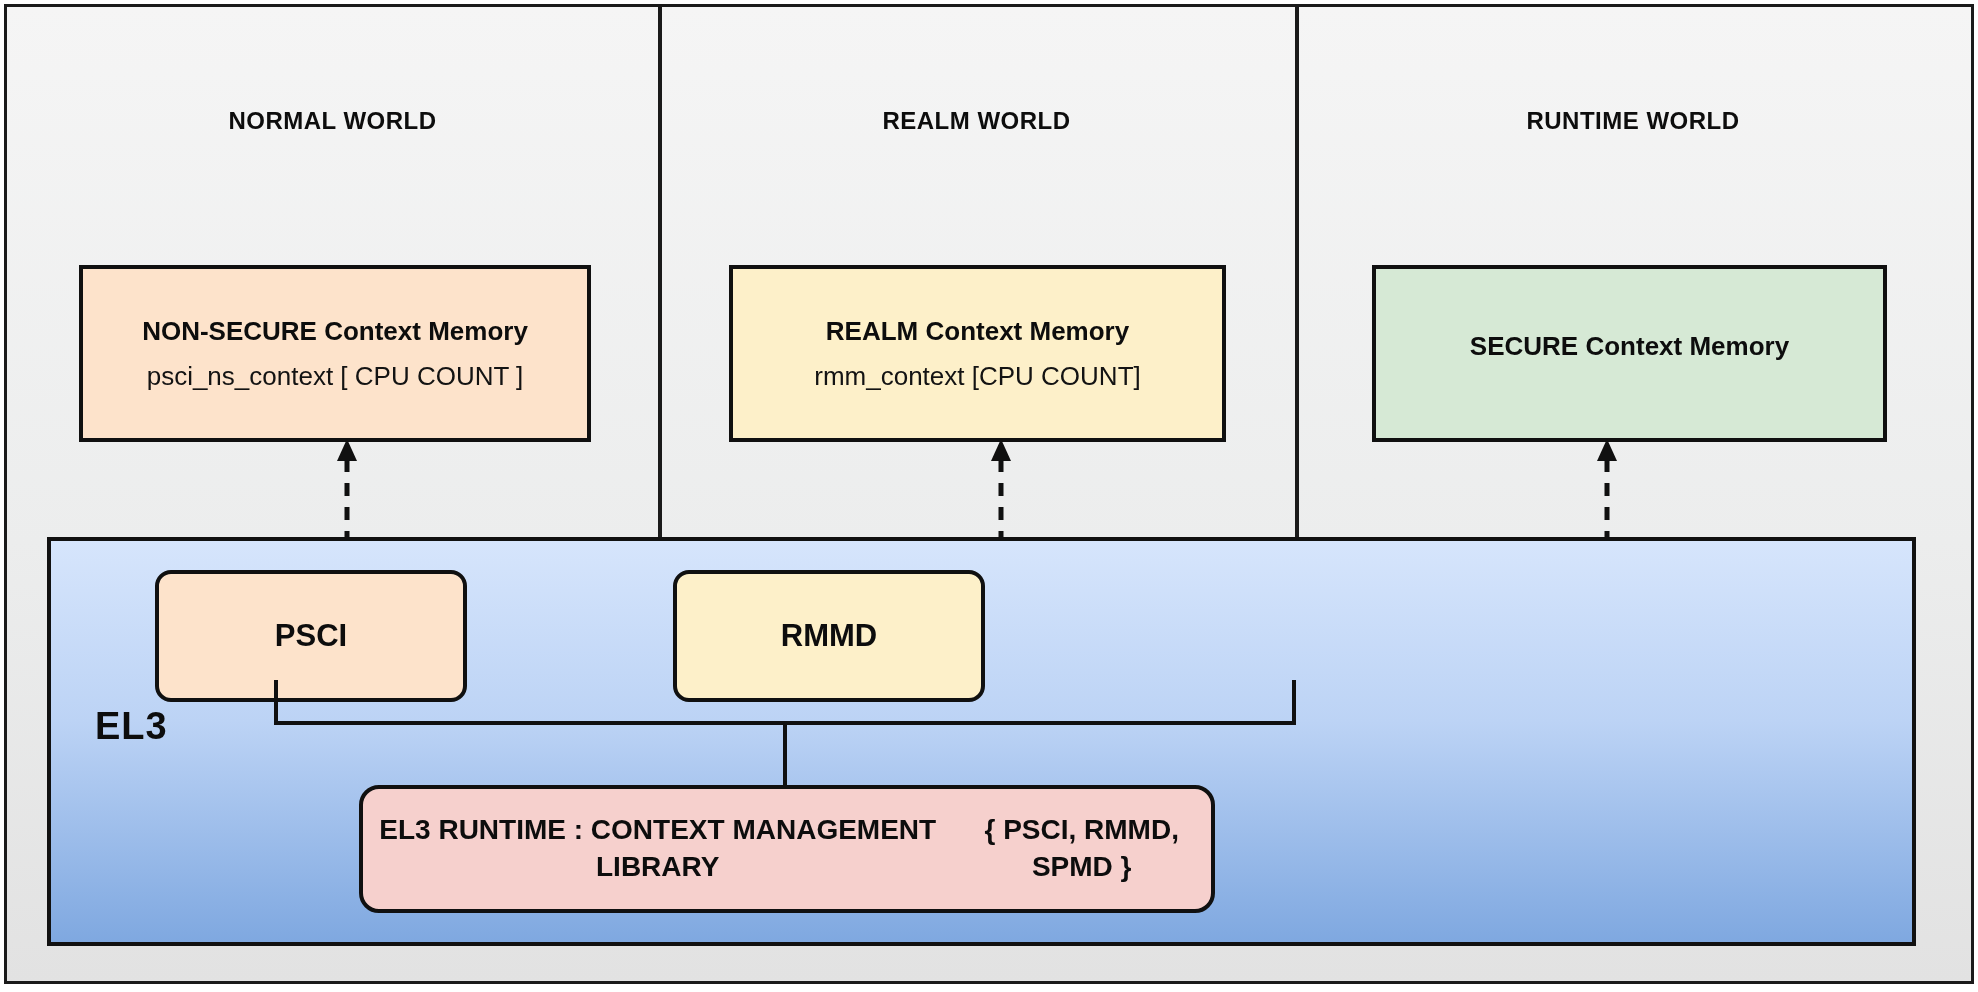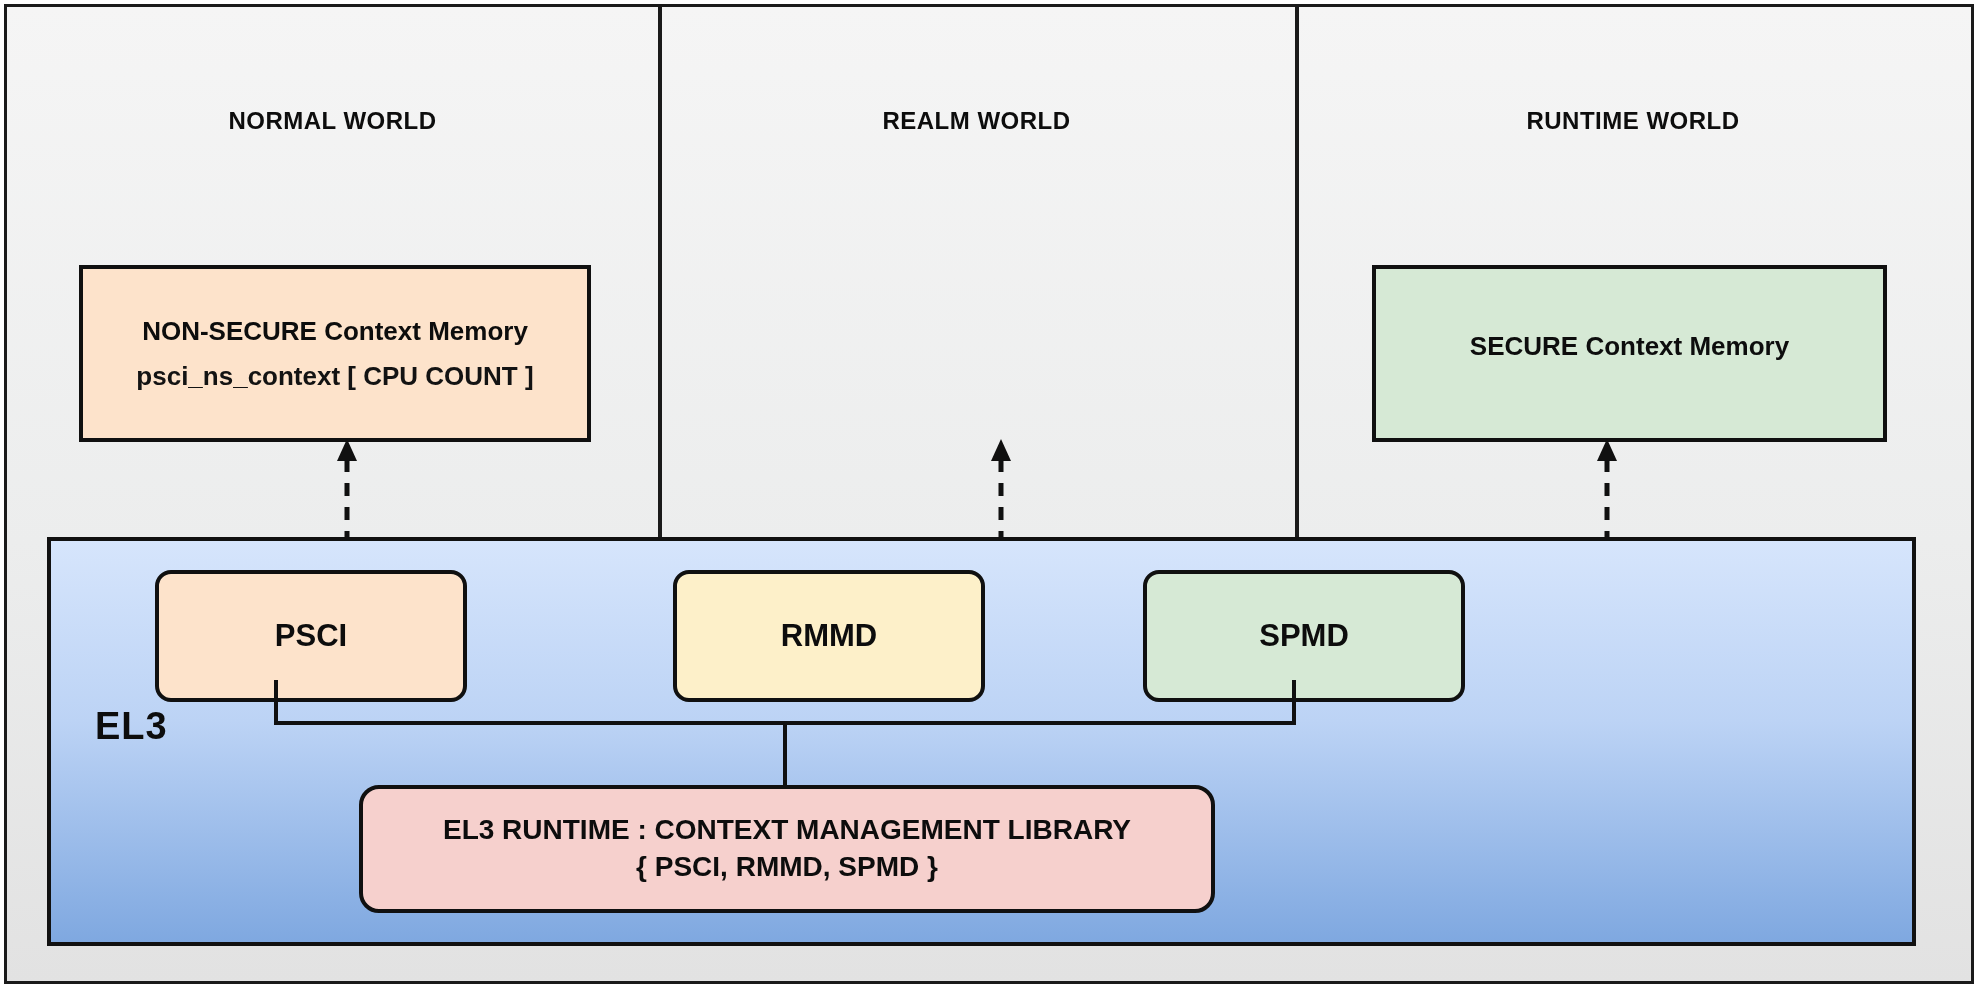--- a/index.html
+++ b/index.html
@@ -79,21 +79,21 @@
   }
   .ctx-box .ctx-title {
     font-size: 26px;
     font-weight: bold;
     color: #0d0d0d;
     margin-bottom: 14px;
     text-align: center;
   }
   .ctx-box .ctx-sub {
     font-size: 26px;
-    font-weight: bold;
+    font-weight: normal;
     color: #131313;
     text-align: right;
   }
 
   #ctx-nonsecure {
     left: 72px;
     width: 512px;
     background: #fde3cb;
   }
   #ctx-realm {
@@ -175,21 +175,21 @@
     position: absolute;
     left: 308px;
     top: 244px;
     width: 856px;
     height: 128px;
     box-sizing: border-box;
     border: 4px solid #101010;
     border-radius: 20px;
     background: #f6d0cd;
     display: flex;
-    flex-direction: column;
+    flex-direction: row;
     align-items: center;
     justify-content: center;
   }
   #runtime-box .rt-line {
     font-size: 28px;
     font-weight: bold;
     color: #0d0d0d;
     text-align: center;
     line-height: 1.32;
   }
@@ -215,20 +215,24 @@
 
     <div class="world-divider d1"></div>
     <div class="world-divider d2"></div>
   </div>
 
   <div class="ctx-box" id="ctx-nonsecure">
     <div class="ctx-title">NON-SECURE Context Memory</div>
     <div class="ctx-sub">psci_ns_context  [ CPU COUNT ]</div>
   </div>
 
+  <div class="ctx-box" id="ctx-realm">
+    <div class="ctx-title">REALM Context Memory</div>
+    <div class="ctx-sub">rmm_context [CPU COUNT]</div>
+  </div>
 
   <div class="ctx-box" id="ctx-secure">
     <div class="ctx-title">SECURE Context Memory</div>
   </div>
 
   <svg class="dashed-arrow" id="arrow-ns" viewBox="0 0 26 130">
     <line x1="13" y1="20" x2="13" y2="110" stroke="#101010" stroke-width="5" stroke-dasharray="13 11"></line>
     <polygon points="13,0 3,22 23,22" fill="#101010"></polygon>
     <polygon points="13,130 3,108 23,108" fill="#101010"></polygon>
   </svg>
@@ -246,21 +250,20 @@
   </svg>
 
   <div id="el3-panel">
 
     <div id="el3-label">EL3</div>
 
     <div class="dispatcher" id="disp-psci">PSCI</div>
 
     <div class="dispatcher" id="disp-rmmd">RMMD</div>
 
-    <div class="dispatcher" id="disp-spmd">SPMD</div>
 
     <div class="conn" id="conn-psci-drop"></div>
     <div class="conn" id="conn-spmd-drop"></div>
     <div class="conn" id="conn-bus"></div>
     <div class="conn" id="conn-center"></div>
 
     <div id="runtime-box">
       <div class="rt-line">EL3 RUNTIME : CONTEXT MANAGEMENT LIBRARY</div>
       <div class="rt-line">{ PSCI, RMMD, SPMD }</div>
     </div>

